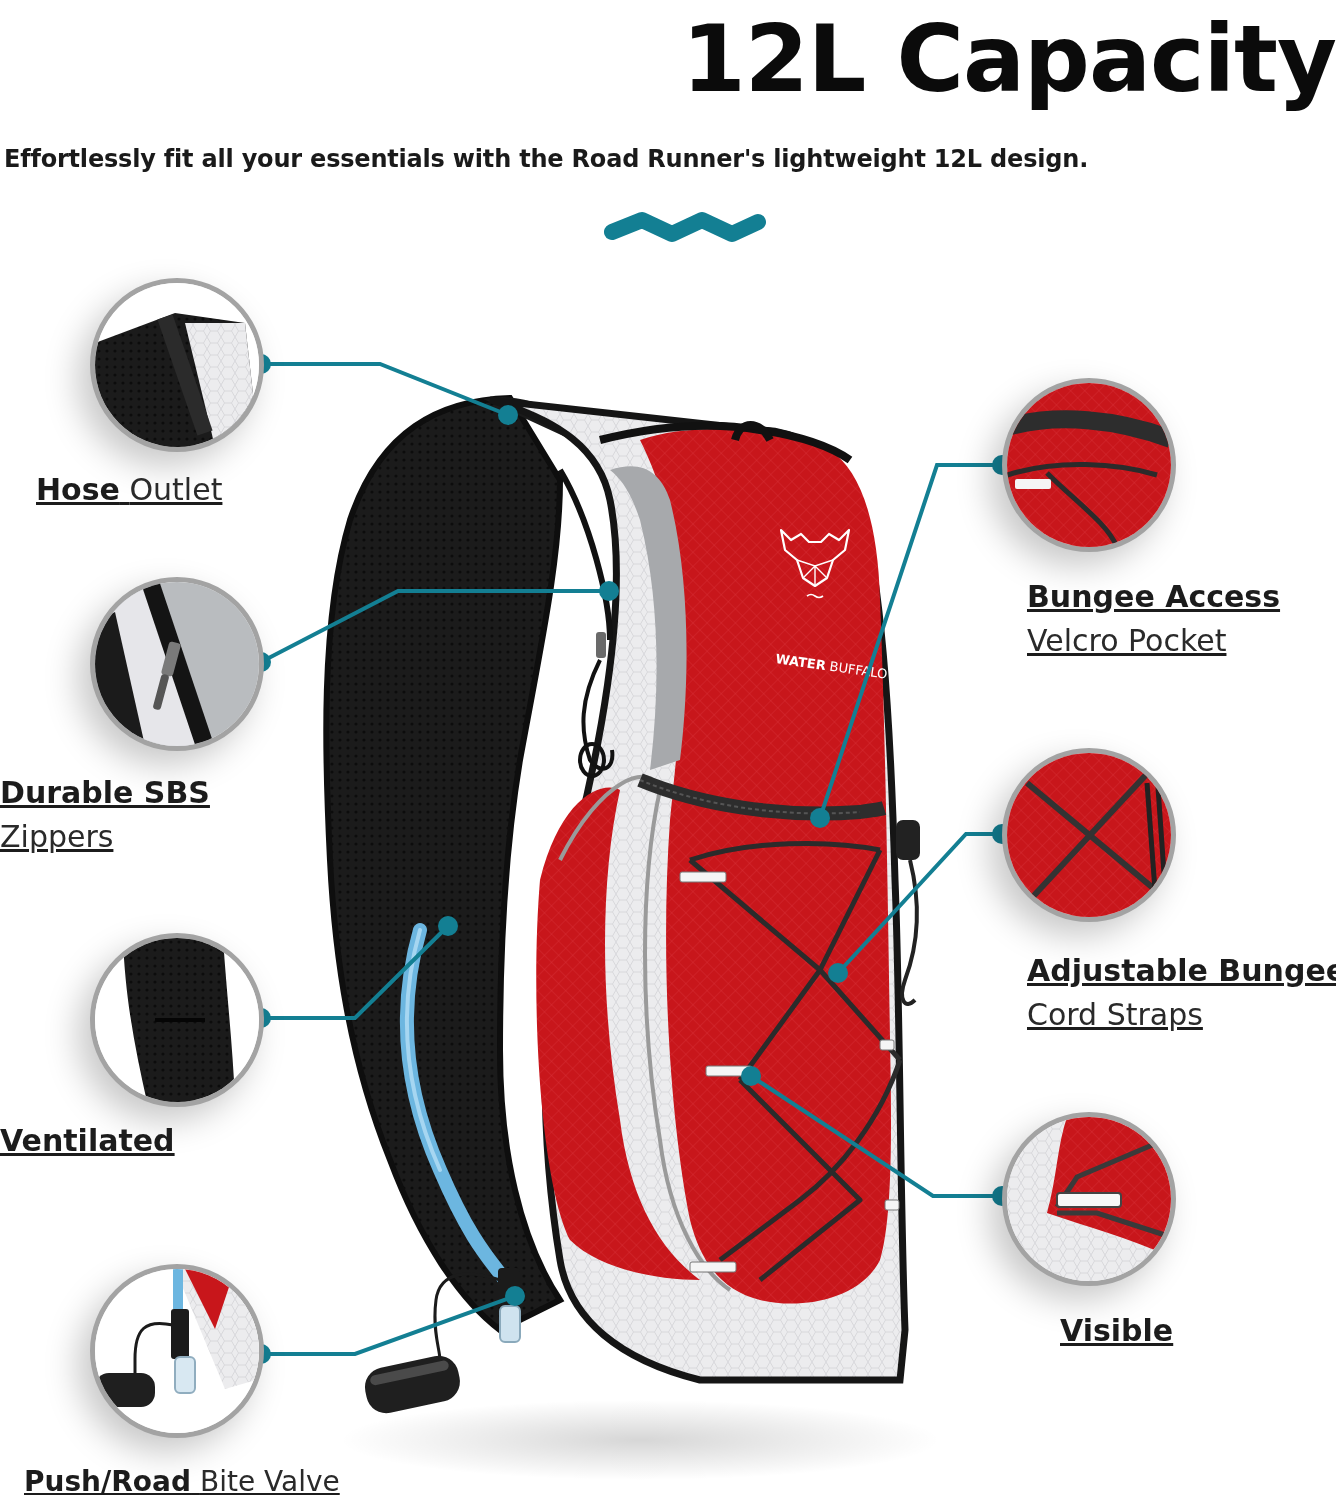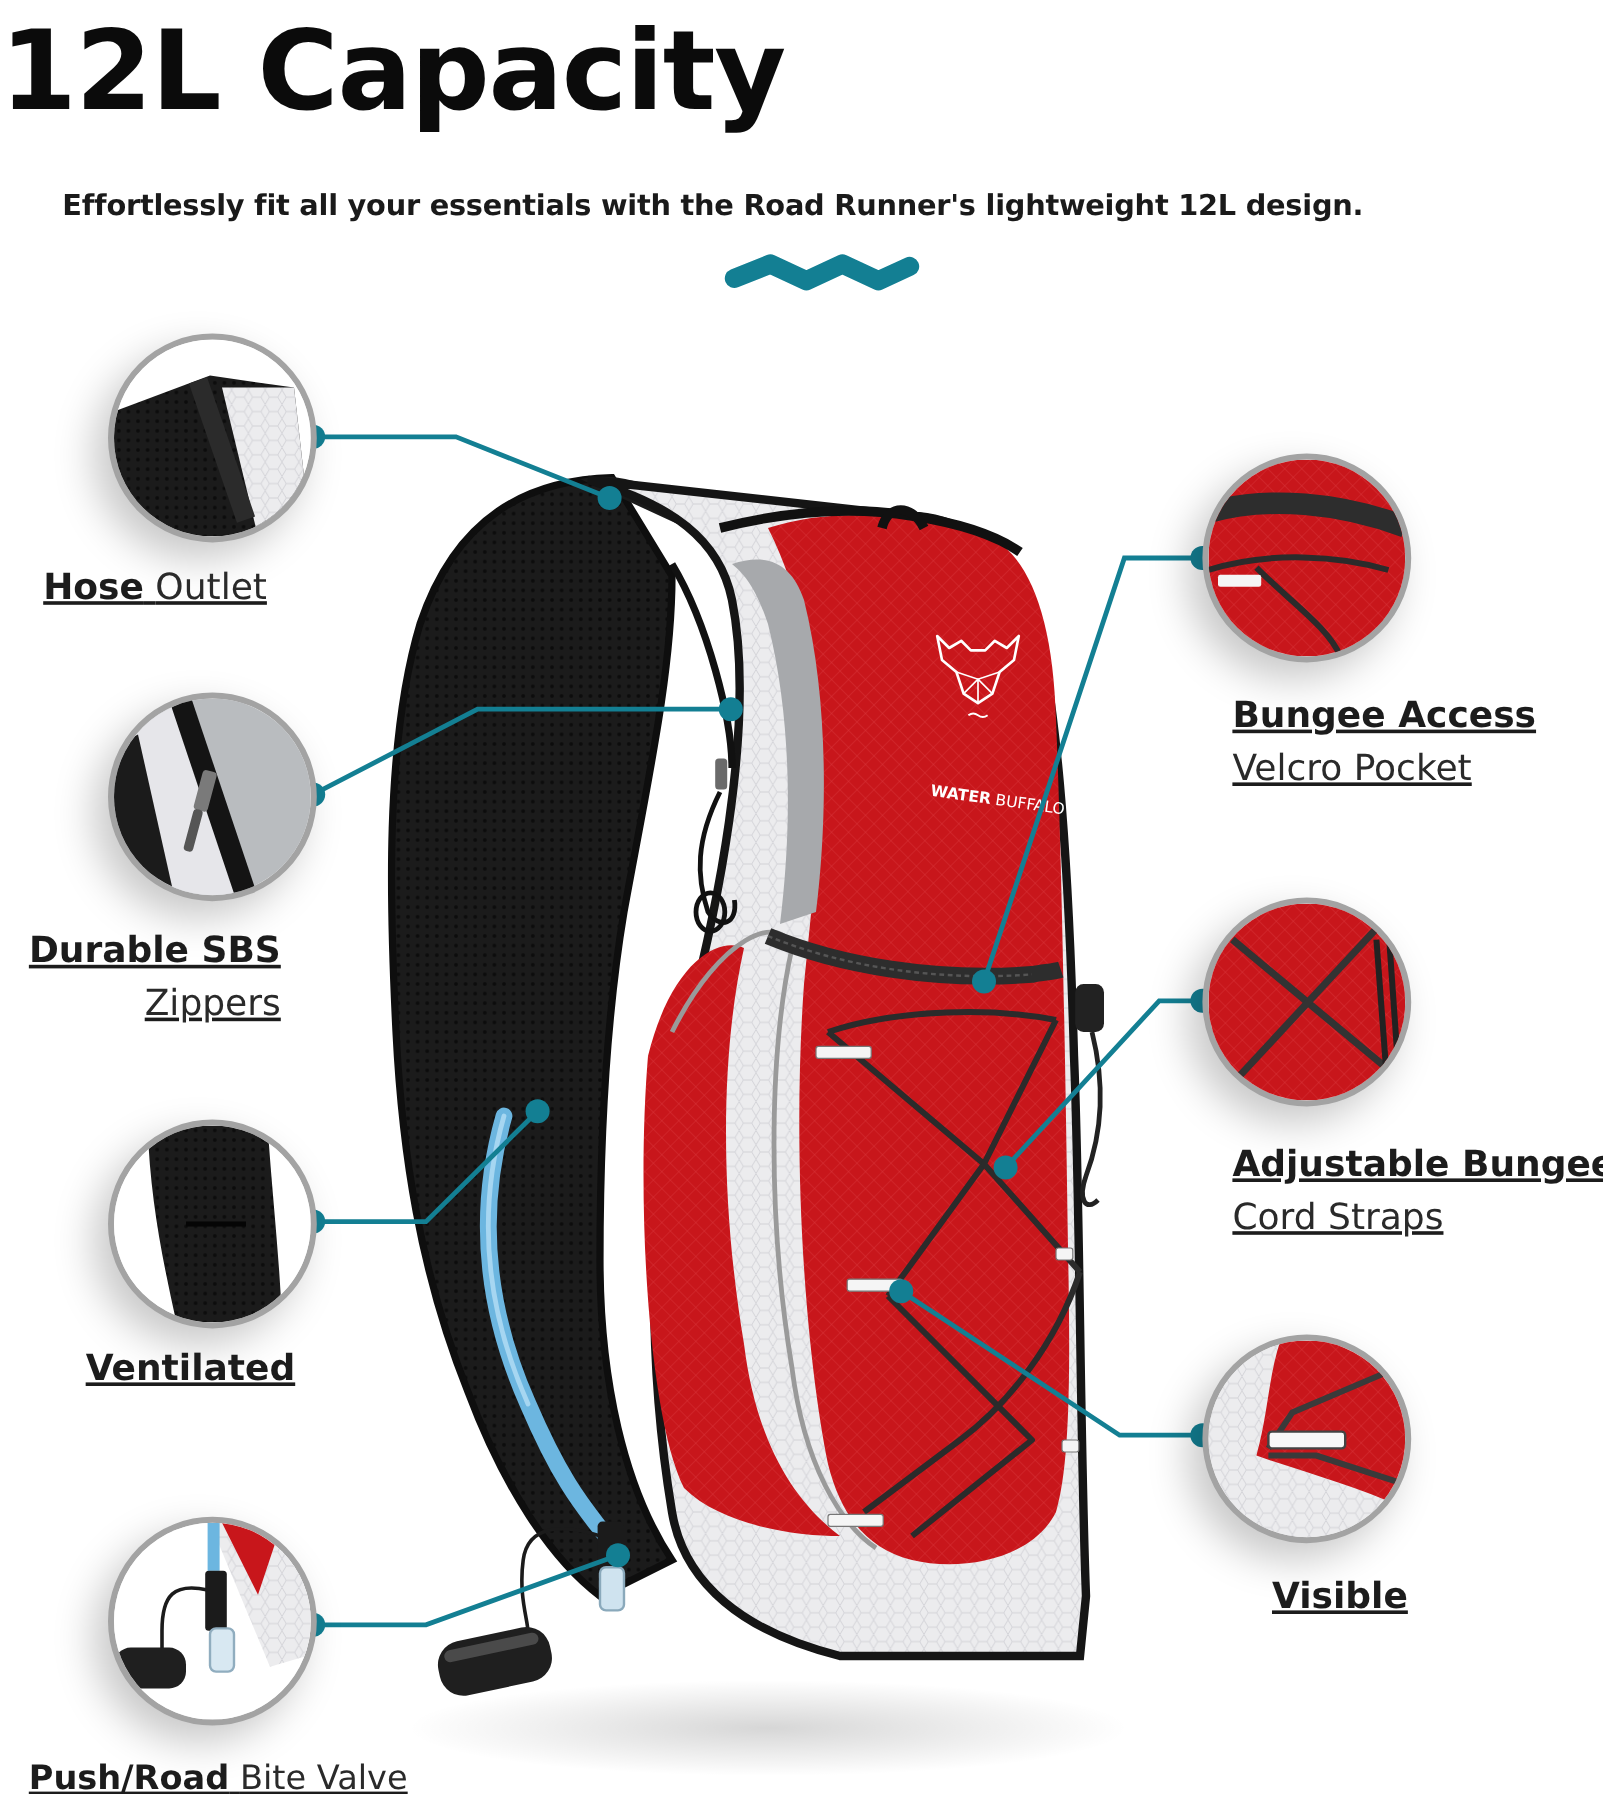--- a/index.html
+++ b/index.html
@@ -1,26 +1,26 @@
 <!DOCTYPE html>
 <html><head>
 <meta charset="utf-8">
 <style>
   html, body { margin: 0; padding: 0; background: #ffffff; }
   body { width: 1336px; height: 1500px; position: relative; overflow: hidden; font-family: "Liberation Sans", "DejaVu Sans", sans-serif; color: #1c1c1c; }
-  .title { position: absolute; left: 0; top: 0; width: 1336px; text-align: left; font-family: "DejaVu Sans", sans-serif; font-weight: 700; font-size: 92px; line-height: 120px; letter-spacing: -1px; color: #0b0b0b; margin: 0; }
-  .subtitle { position: absolute; left: 0; top: 137px; width: 1156px; text-align: center; font-family: "DejaVu Sans", sans-serif; font-weight: 700; font-size: 24px; line-height: 36px; color: #1a1a1a; margin: 16px; letter-spacing: -0.2px; }
+  .title { position: absolute; left: 0; top: 0; width: 1336px; text-align: right; font-family: "DejaVu Sans", sans-serif; font-weight: 700; font-size: 92px; line-height: 120px; letter-spacing: -1px; color: #0b0b0b; margin: 0; }
+  .subtitle { position: absolute; left: 0; top: 137px; width: 1156px; text-align: left; font-family: "DejaVu Sans", sans-serif; font-weight: 700; font-size: 24px; line-height: 36px; color: #1a1a1a; margin: 4px; letter-spacing: -0.2px; }
   .wave { position: absolute; left: 598px; top: 210px; width: 174px; height: 36px; }
   .canvas { position: absolute; left: 0; top: 0; width: 1336px; height: 1500px; pointer-events: none; }
   .detail { position: absolute; width: 164px; height: 164px; border-radius: 50%; border: 5px solid #a3a3a3; box-shadow: -12px 14px 34px rgba(0,0,0,0.22); overflow: hidden; background: #eee; }
   .detail svg { width: 100%; height: 100%; display: block; }
   .label { position: absolute; font-family: "DejaVu Sans", sans-serif; font-size: 30px; line-height: 44px; color: #1c1c1c; white-space: nowrap; text-decoration: underline; }
   .label b { font-weight: 700; }
   .label .light { font-weight: 400; color: #2a2a2a; }
-  .label.right { text-align: right; }
+  .label.right { }
 </style>
 </head>
 <body>
 
 <h1 class="title">12L Capacity</h1>
 <p class="subtitle">Effortlessly fit all your essentials with the Road Runner's lightweight 12L design.</p>
 
 <svg class="wave" viewBox="0 0 174 36">
   <polyline points="14,22 44,10 74,24 104,10 134,24 160,12" fill="none" stroke="#137f93" stroke-width="16" stroke-linecap="round" stroke-linejoin="round"></polyline>
 </svg>

